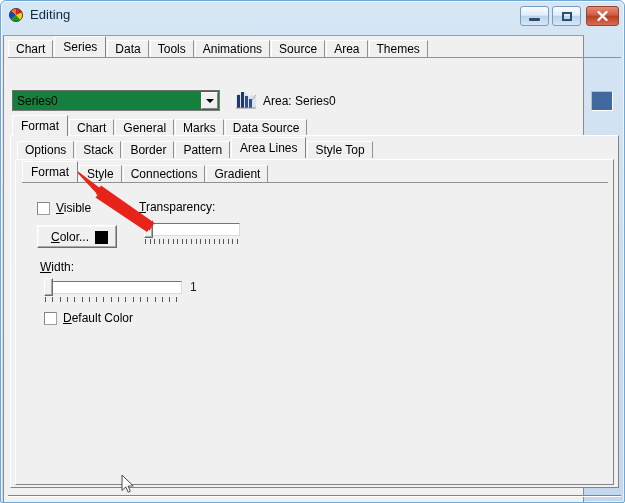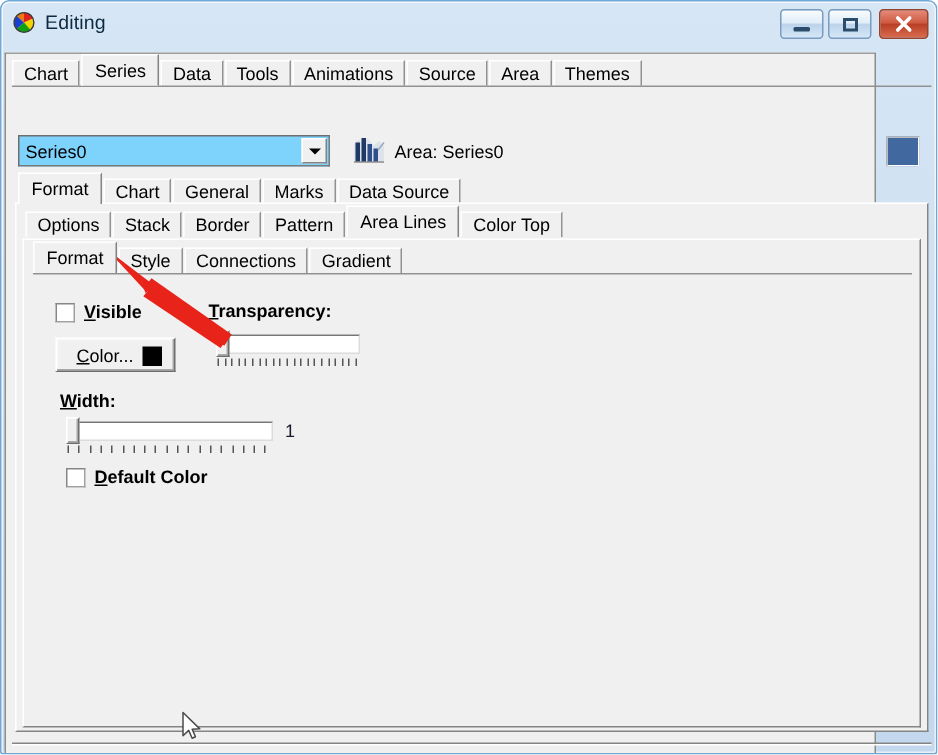--- a/index.html
+++ b/index.html
@@ -158,21 +158,21 @@
     border-bottom: 1px solid #848484;
   }
 
   
   #series-combo {
     position: absolute;
     left: 8px; top: 54px;
     width: 208px;
     height: 21px;
     box-sizing: border-box;
-    background: #7dd3fc;
+    background: #15803d;
     border: 1px solid #7b7b7b;
     border-top-color: #6e6e6e;
     border-left-color: #6e6e6e;
   }
   #series-combo-text {
     position: absolute;
     left: 4px; top: 3px;
     font-size: 12px;
     color: #000;
   }
@@ -220,21 +220,20 @@
     border-bottom-color: #ffffff;
     box-sizing: border-box;
   }
 
   
   .field-label {
     position: absolute;
     font-size: 12px;
     color: #000;
     white-space: nowrap;
-    font-weight: bold;
   }
   .field-label u { text-decoration: underline; }
 
   .chk {
     position: absolute;
     width: 13px; height: 13px;
     box-sizing: border-box;
     background: #ffffff;
     border: 1px solid #a0a0a0;
     border-top-color: #868686;
@@ -410,21 +409,21 @@
     </div>
 
     <div class="panel" id="series-format-panel" style="left:6px; top:99px; width:609px; height:353px;padding-left:12px;">
 
       <div class="tabstrip" id="format-tabs" style="left:6px; top:1px;">
         <div class="tab"><span>Options</span></div>
         <div class="tab"><span>Stack</span></div>
         <div class="tab"><span>Border</span></div>
         <div class="tab"><span>Pattern</span></div>
         <div class="tab selected"><span>Area Lines</span></div>
-        <div class="tab"><span>Color Top</span></div>
+        <div class="tab"><span>Style Top</span></div>
       </div>
 
       <div class="panel" id="arealines-panel" style="left:4px; top:23px; width:599px; height:326px;">
 
         <div class="tabstrip" id="arealines-tabs" style="left:6px; top:1px;">
           <div class="tab selected"><span>Format</span></div>
           <div class="tab"><span>Style</span></div>
           <div class="tab"><span>Connections</span></div>
           <div class="tab"><span>Gradient</span></div>
         </div>

